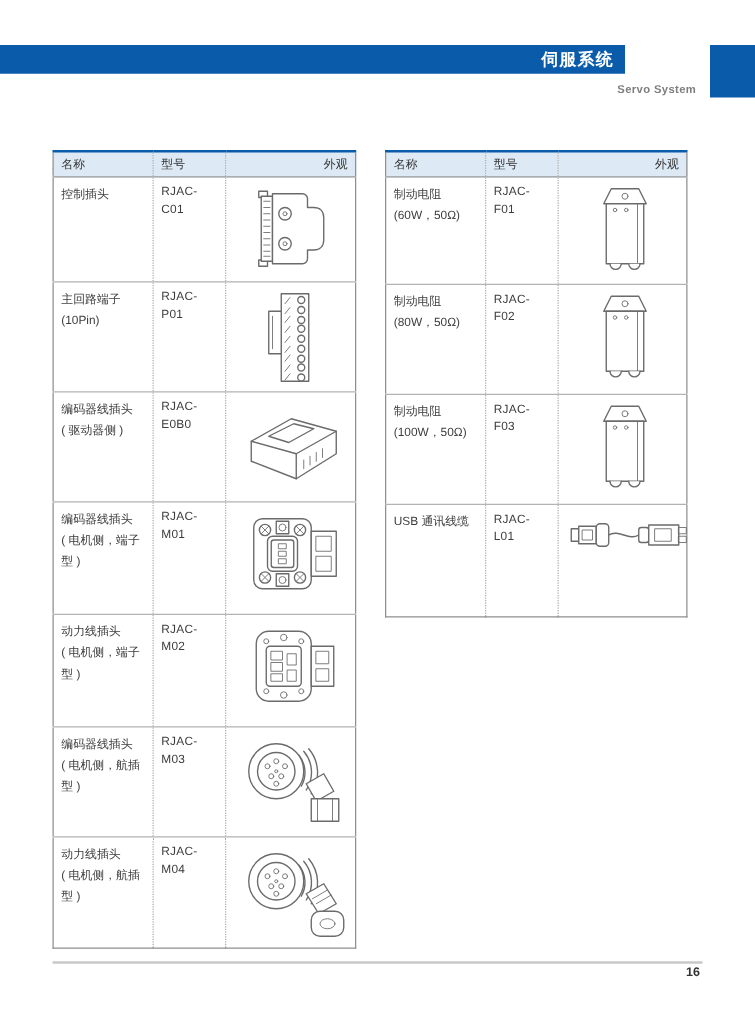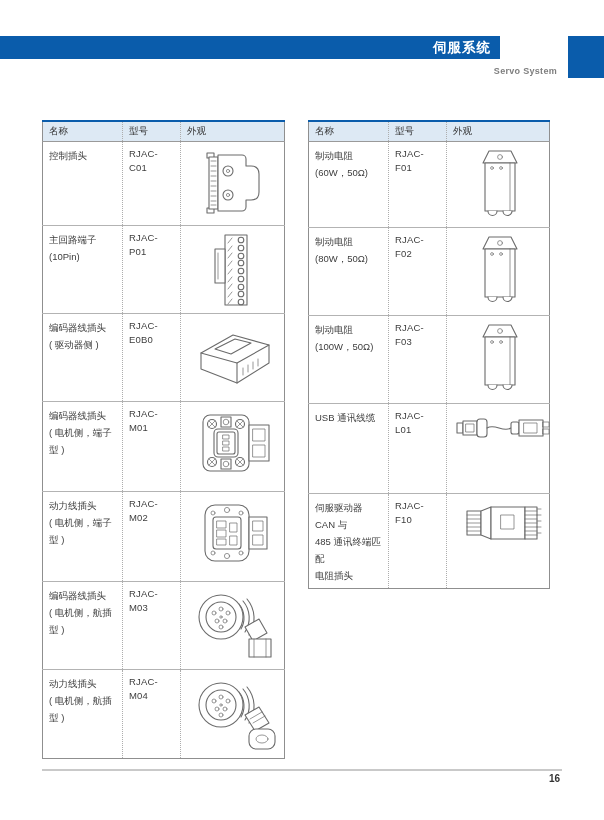--- a/index.html
+++ b/index.html
@@ -47,21 +47,21 @@
   table.acc.right{left:308px;width:242px;}
   table.acc col.c-name{width:80px;}
   table.acc col.c-model{width:58px;}
   table.acc thead th{
     background:var(--header-bg);
     border-top:2px solid var(--blue);
     border-bottom:1px solid #9a9a9a;
     height:20px;font-size:9.5px;font-weight:normal;color:#333;
     text-align:left;padding:3px 6px;vertical-align:middle;margin-left:38px;
   }
-  table.acc thead th.app{text-align:left;}
+  table.acc thead th.app{text-align:right;}
   table.acc td{
     border-top:1px solid var(--border-light);
     vertical-align:top;padding:5px 6px 4px 6px;
     font-size:9.5px;color:var(--text);margin-left:23px;
   }
   table.acc tbody tr:first-child td{border-top:none;}
   table.acc .sep{border-left:1px dotted #adadad;}
   td.name{white-space:pre-line;line-height:1.8;}
   td.model{line-height:1.5;letter-spacing:.2px;}
   td.app{text-align:center;vertical-align:middle;padding:2px;}
@@ -336,37 +336,19 @@
             <rect x="24" y="10" width="10" height="18" rx="3"></rect>
             <path class="nf" d="M34,19 c8,-5 16,5 24,0"></path>
             <rect x="58" y="13" width="8" height="12" rx="2"></rect>
             <rect x="66" y="11" width="24" height="16"></rect>
             <rect class="thin" x="71" y="14" width="13" height="10"></rect>
             <rect class="thin" x="90" y="13" width="6" height="5"></rect>
               <rect class="thin" x="90" y="20" width="6" height="5"></rect>
           </svg>
         </td>
       </tr>
-      <tr style="height:89px">
-        <td class="name">伺服驱动器 CAN 与
-485 通讯终端匹配
-电阻插头</td>
-        <td class="model sep">RJAC-F10</td>
-        <td class="app sep">
-          <svg class="art" width="100" height="48" viewBox="0 0 100 48">
-            <rect x="14" y="12" width="14" height="24"></rect>
-            <path class="thin" d="M14,16h14 M14,20h14 M14,24h14 M14,28h14 M14,32h14"></path>
-            <polygon points="28,12 38,8 38,40 28,36"></polygon>
-            <rect x="38" y="8" width="34" height="32"></rect>
-            <rect class="thin" x="48" y="16" width="13" height="14"></rect>
-            <rect x="72" y="8" width="12" height="32"></rect>
-            <path class="thin" d="M72,12h12 M72,16h12 M72,20h12 M72,24h12 M72,28h12 M72,32h12 M72,36h12"></path>
-            <path class="thin" d="M84,10h4 M84,16h4 M84,22h4 M84,28h4 M84,34h4"></path>
-          </svg>
-        </td>
-      </tr>
     </tbody>
   </table>
 
   <div class="footer-rule"></div>
   <div class="page-number">16</div>
 
 </div>
 
 </body></html>

